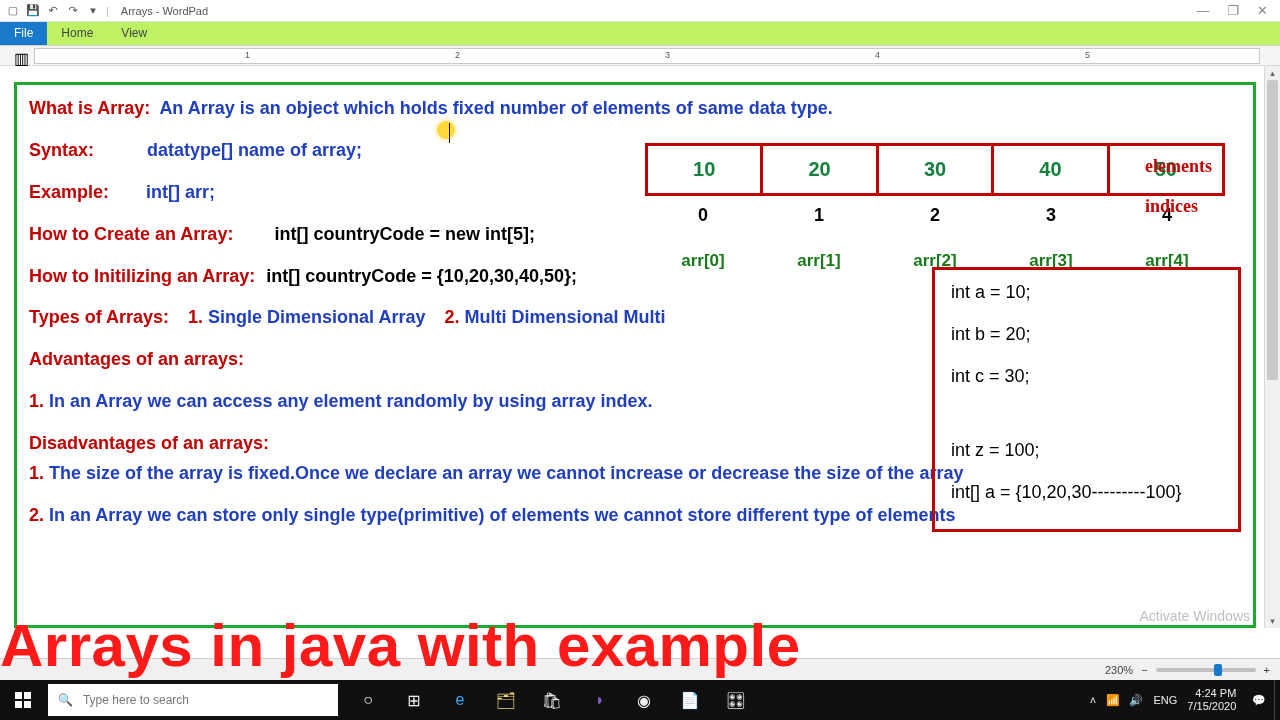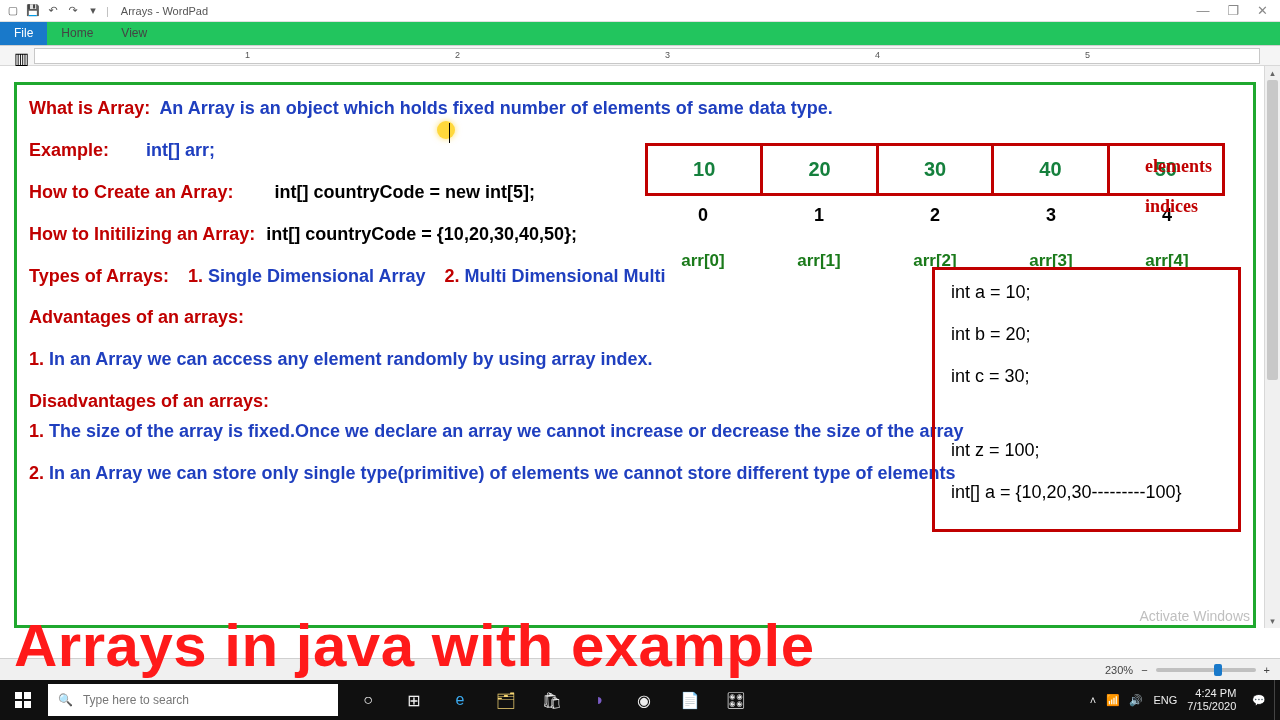--- a/index.html
+++ b/index.html
@@ -6,21 +6,21 @@
 body { width: 1280px; height: 720px; background: #fff; overflow: hidden; position: relative; }
 
 
 .titlebar { height: 22px; background: #fff; display: flex; align-items: center; font-size: 11px; color: #444; border-bottom: 1px solid #e0e0e0; }
 .titlebar .qat { display: flex; align-items: center; gap: 6px; padding: 0 6px; }
 .qat-icon { width: 14px; height: 14px; display: inline-flex; align-items: center; justify-content: center; font-size: 11px; color: #555; }
 .titlebar .title { flex: 1; text-align: left; padding-left: 6px; color: #555; }
 .winctl { display: flex; gap: 18px; padding: 0 12px; color: #888; font-size: 13px; }
 
 
-.ribbon { height: 24px; background: #22c55e; display: flex; align-items: stretch; font-size: 12px; border-bottom: 1px solid #d0d0d0; text-align: right; }
+.ribbon { height: 24px; background: #bef264; display: flex; align-items: stretch; font-size: 12px; border-bottom: 1px solid #d0d0d0; text-align: right; }
 .ribbon .tab { padding: 4px 14px; color: #444; cursor: pointer; }
 .ribbon .tab.file { background: #1979ca; color: #fff; }
 .ribbon .tab.active { }
 
 
 .ruler-row { height: 20px; background: #f5f5f5; border-bottom: 1px solid #d8d8d8; display: flex; align-items: center; padding-left: 14px; }
 .ruler-icon { width: 14px; height: 14px; margin-right: 6px; }
 .ruler { flex: 1; height: 16px; background: #fff; border: 1px solid #c8c8c8; position: relative; font-size: 9px; color: #555; overflow: hidden; margin-right: 20px; }
 .ruler .n { position: absolute; top: 1px; }
 
@@ -55,21 +55,21 @@
 
 
 .vscroll { position: absolute; right: 0; top: 66px; bottom: 92px; width: 16px; background: #f0f0f0; border-left: 1px solid #d8d8d8; }
 .vscroll .thumb { position: absolute; left: 2px; right: 2px; top: 14px; height: 300px; background: #c8c8c8; border-radius: 2px; }
 .vscroll .arrow { position: absolute; left: 0; right: 0; height: 14px; text-align: center; font-size: 9px; color: #666; line-height: 14px; }
 
 
 .watermark { position: absolute; right: 30px; bottom: 96px; color: #bfbfbf; font-size: 14px; z-index: 5; pointer-events: none; }
 
 
-.caption { position: absolute; left: 0; right: 0; bottom: 40px; text-align: left; padding-left: 14px; font-family: Arial, sans-serif; font-size: 60px; font-weight: 700; color: #ff1a1a; letter-spacing: 0.5px; z-index: 10; white-space: nowrap; }
+.caption { position: absolute; left: 0; right: 0; bottom: 40px; text-align: left; font-family: Arial, sans-serif; font-size: 60px; font-weight: 700; color: #ff1a1a; letter-spacing: 0.5px; z-index: 10; white-space: nowrap; }
 
 
 .wp-status { position: absolute; left: 0; right: 0; bottom: 40px; height: 22px; background: #f0f0f0; border-top: 1px solid #d0d0d0; display: flex; align-items: center; justify-content: flex-end; font-size: 11px; color: #444; padding: 0 10px; gap: 8px; z-index: 4; }
 .zoom-slider { width: 100px; height: 4px; background: #c0c0c0; position: relative; border-radius: 2px; }
 .zoom-slider .knob { position: absolute; left: 58px; top: -4px; width: 8px; height: 12px; background: #1979ca; border-radius: 2px; }
 
 
 .taskbar { position: absolute; left: 0; right: 0; bottom: 0; height: 40px; background: #101010; display: flex; align-items: center; color: #fff; font-size: 12px; z-index: 20; }
 .taskbar .start { width: 46px; height: 40px; display: flex; align-items: center; justify-content: center; }
 .taskbar .start svg { width: 16px; height: 16px; }
@@ -125,20 +125,24 @@
 </div>
 
 <div class="docwrap">
   <div class="page">
 
     <div class="row">
       <span class="red">What is Array:</span>
       <span class="blue" style="margin-left:4px;text-align:right;">An Array is an object which holds fixed number of elements of same data type.</span>
     </div>
 
+    <div class="row">
+      <span class="red">Syntax:</span>
+      <span class="blue" style="margin-left:48px">datatype[]   name of array;</span>
+    </div>
 
     <div class="row">
       <span class="red">Example:</span>
       <span class="blue" style="margin-left:32px">int[]  arr;</span>
     </div>
 
     <div class="row">
       <span class="red">How to Create an Array:</span>
       <span class="black" style="margin-left:36px">int[]  countryCode = new int[5];</span>
     </div>

